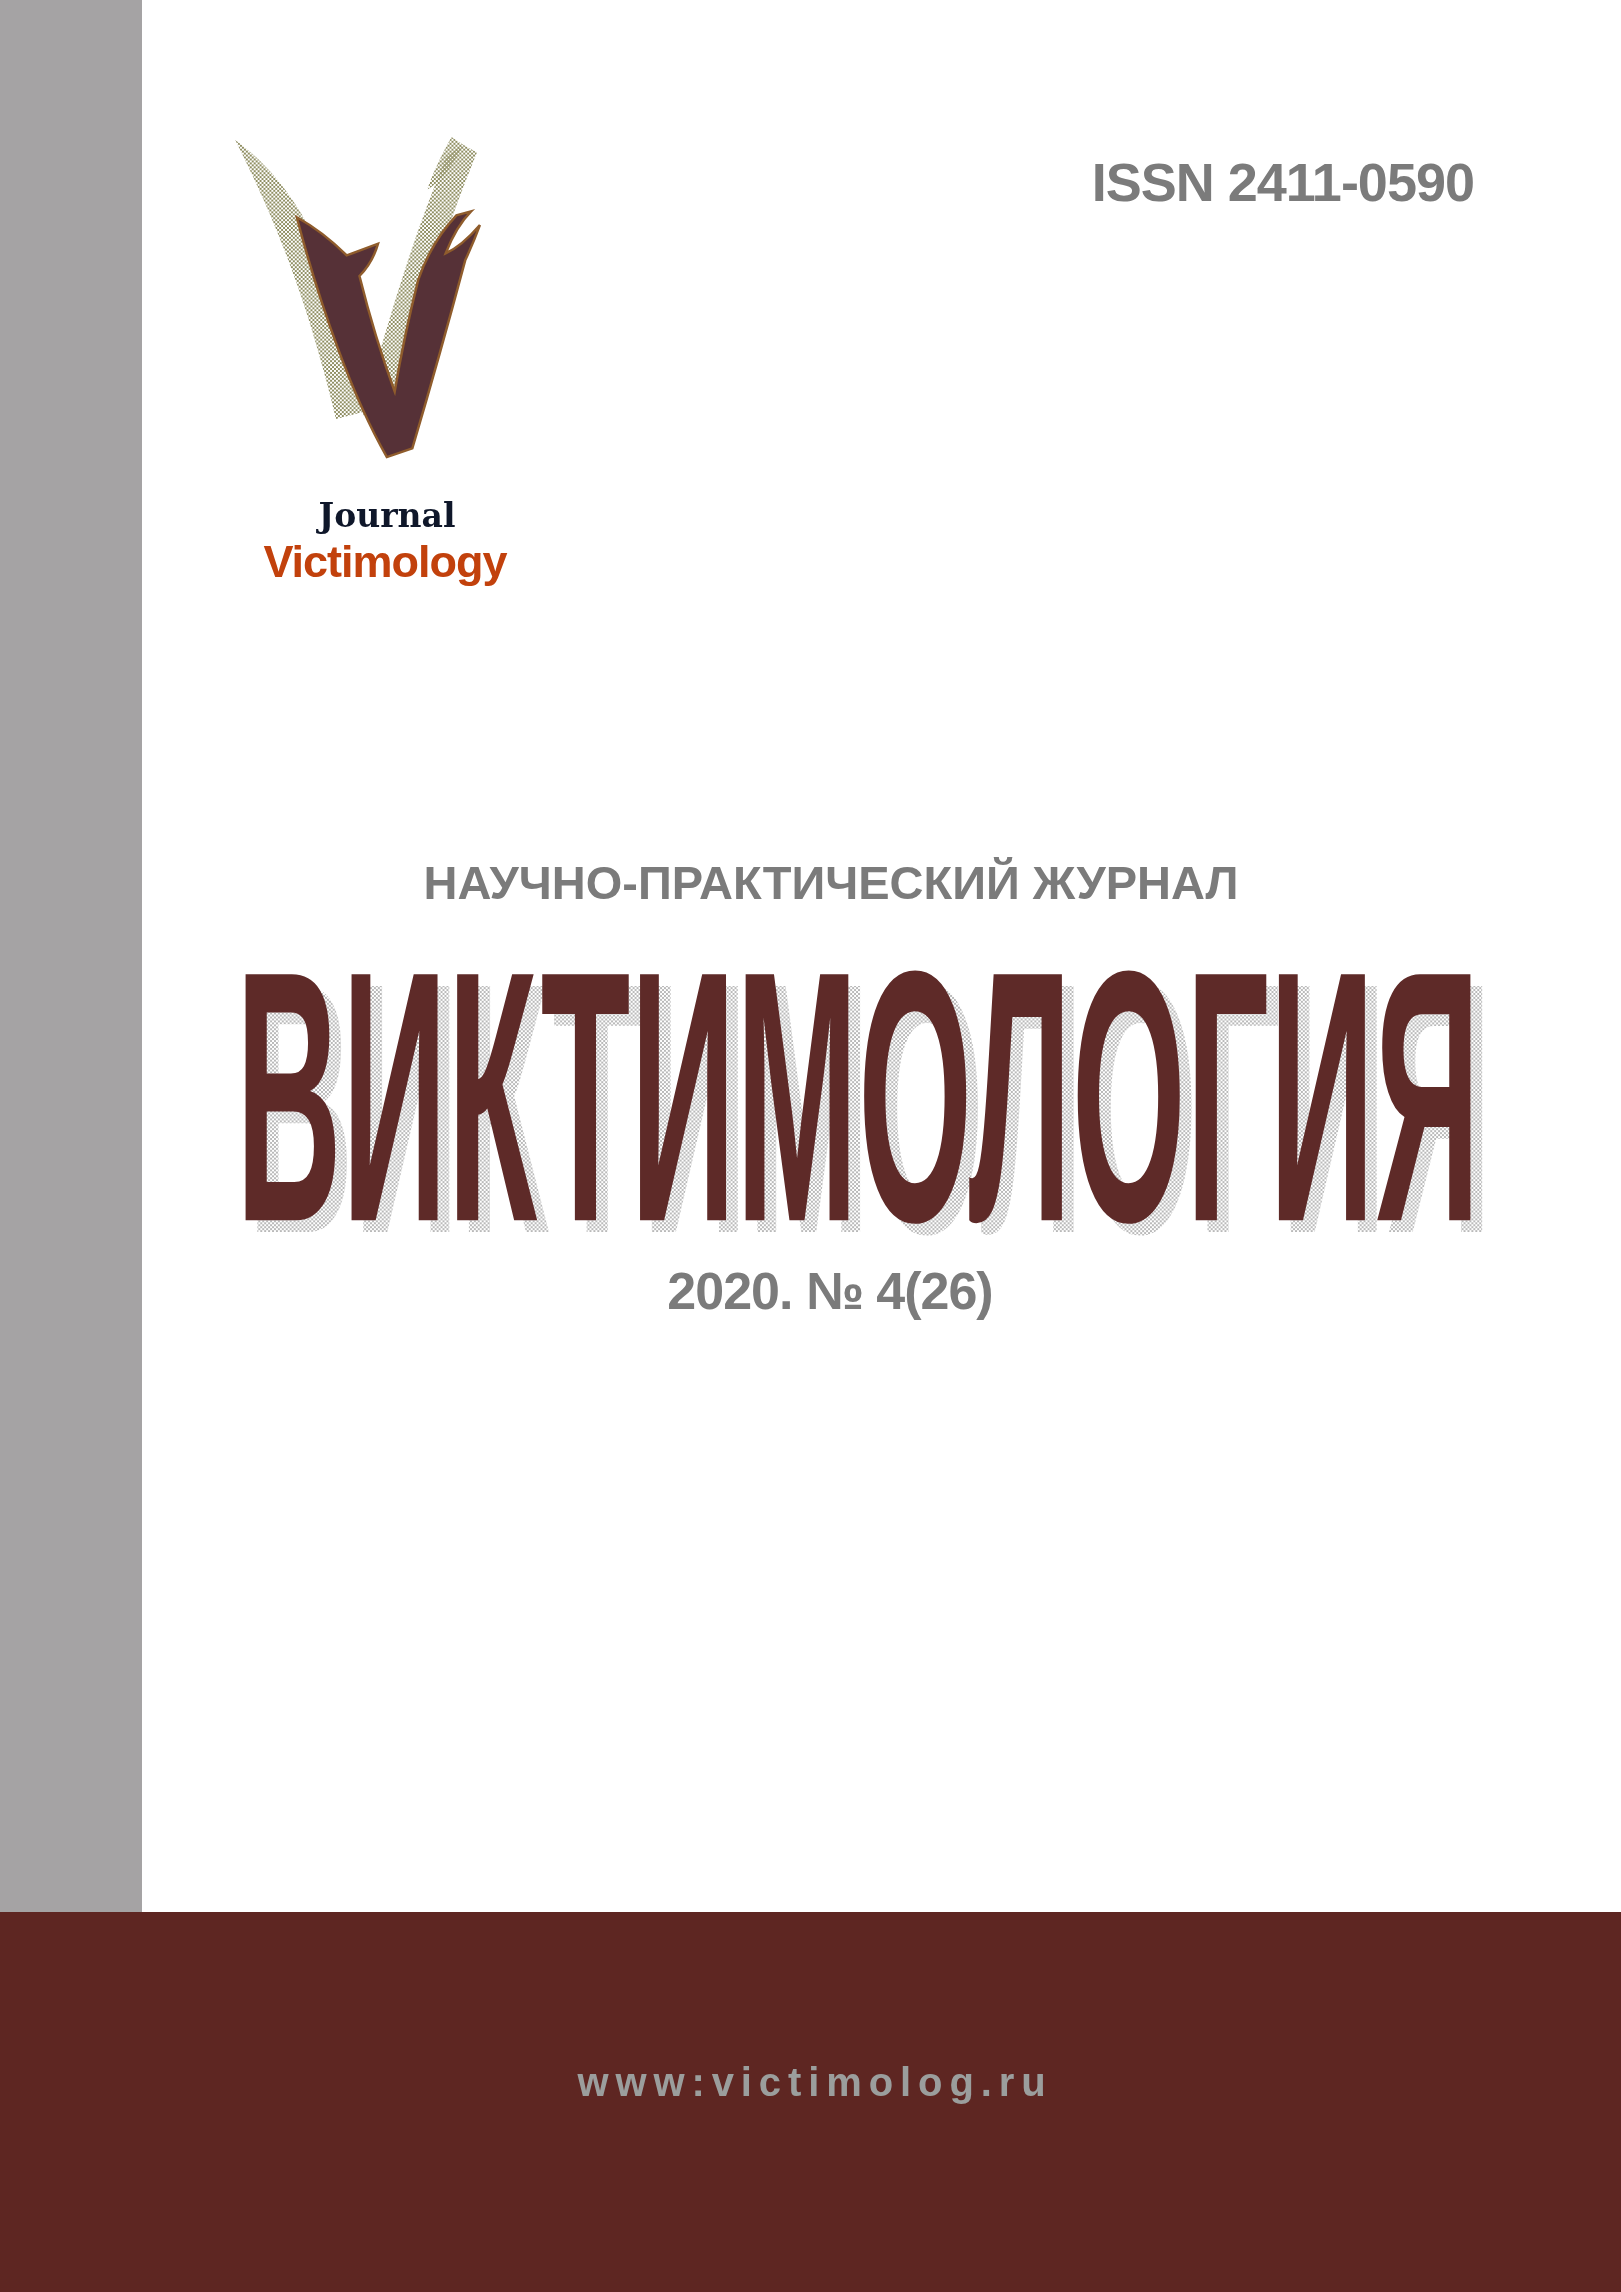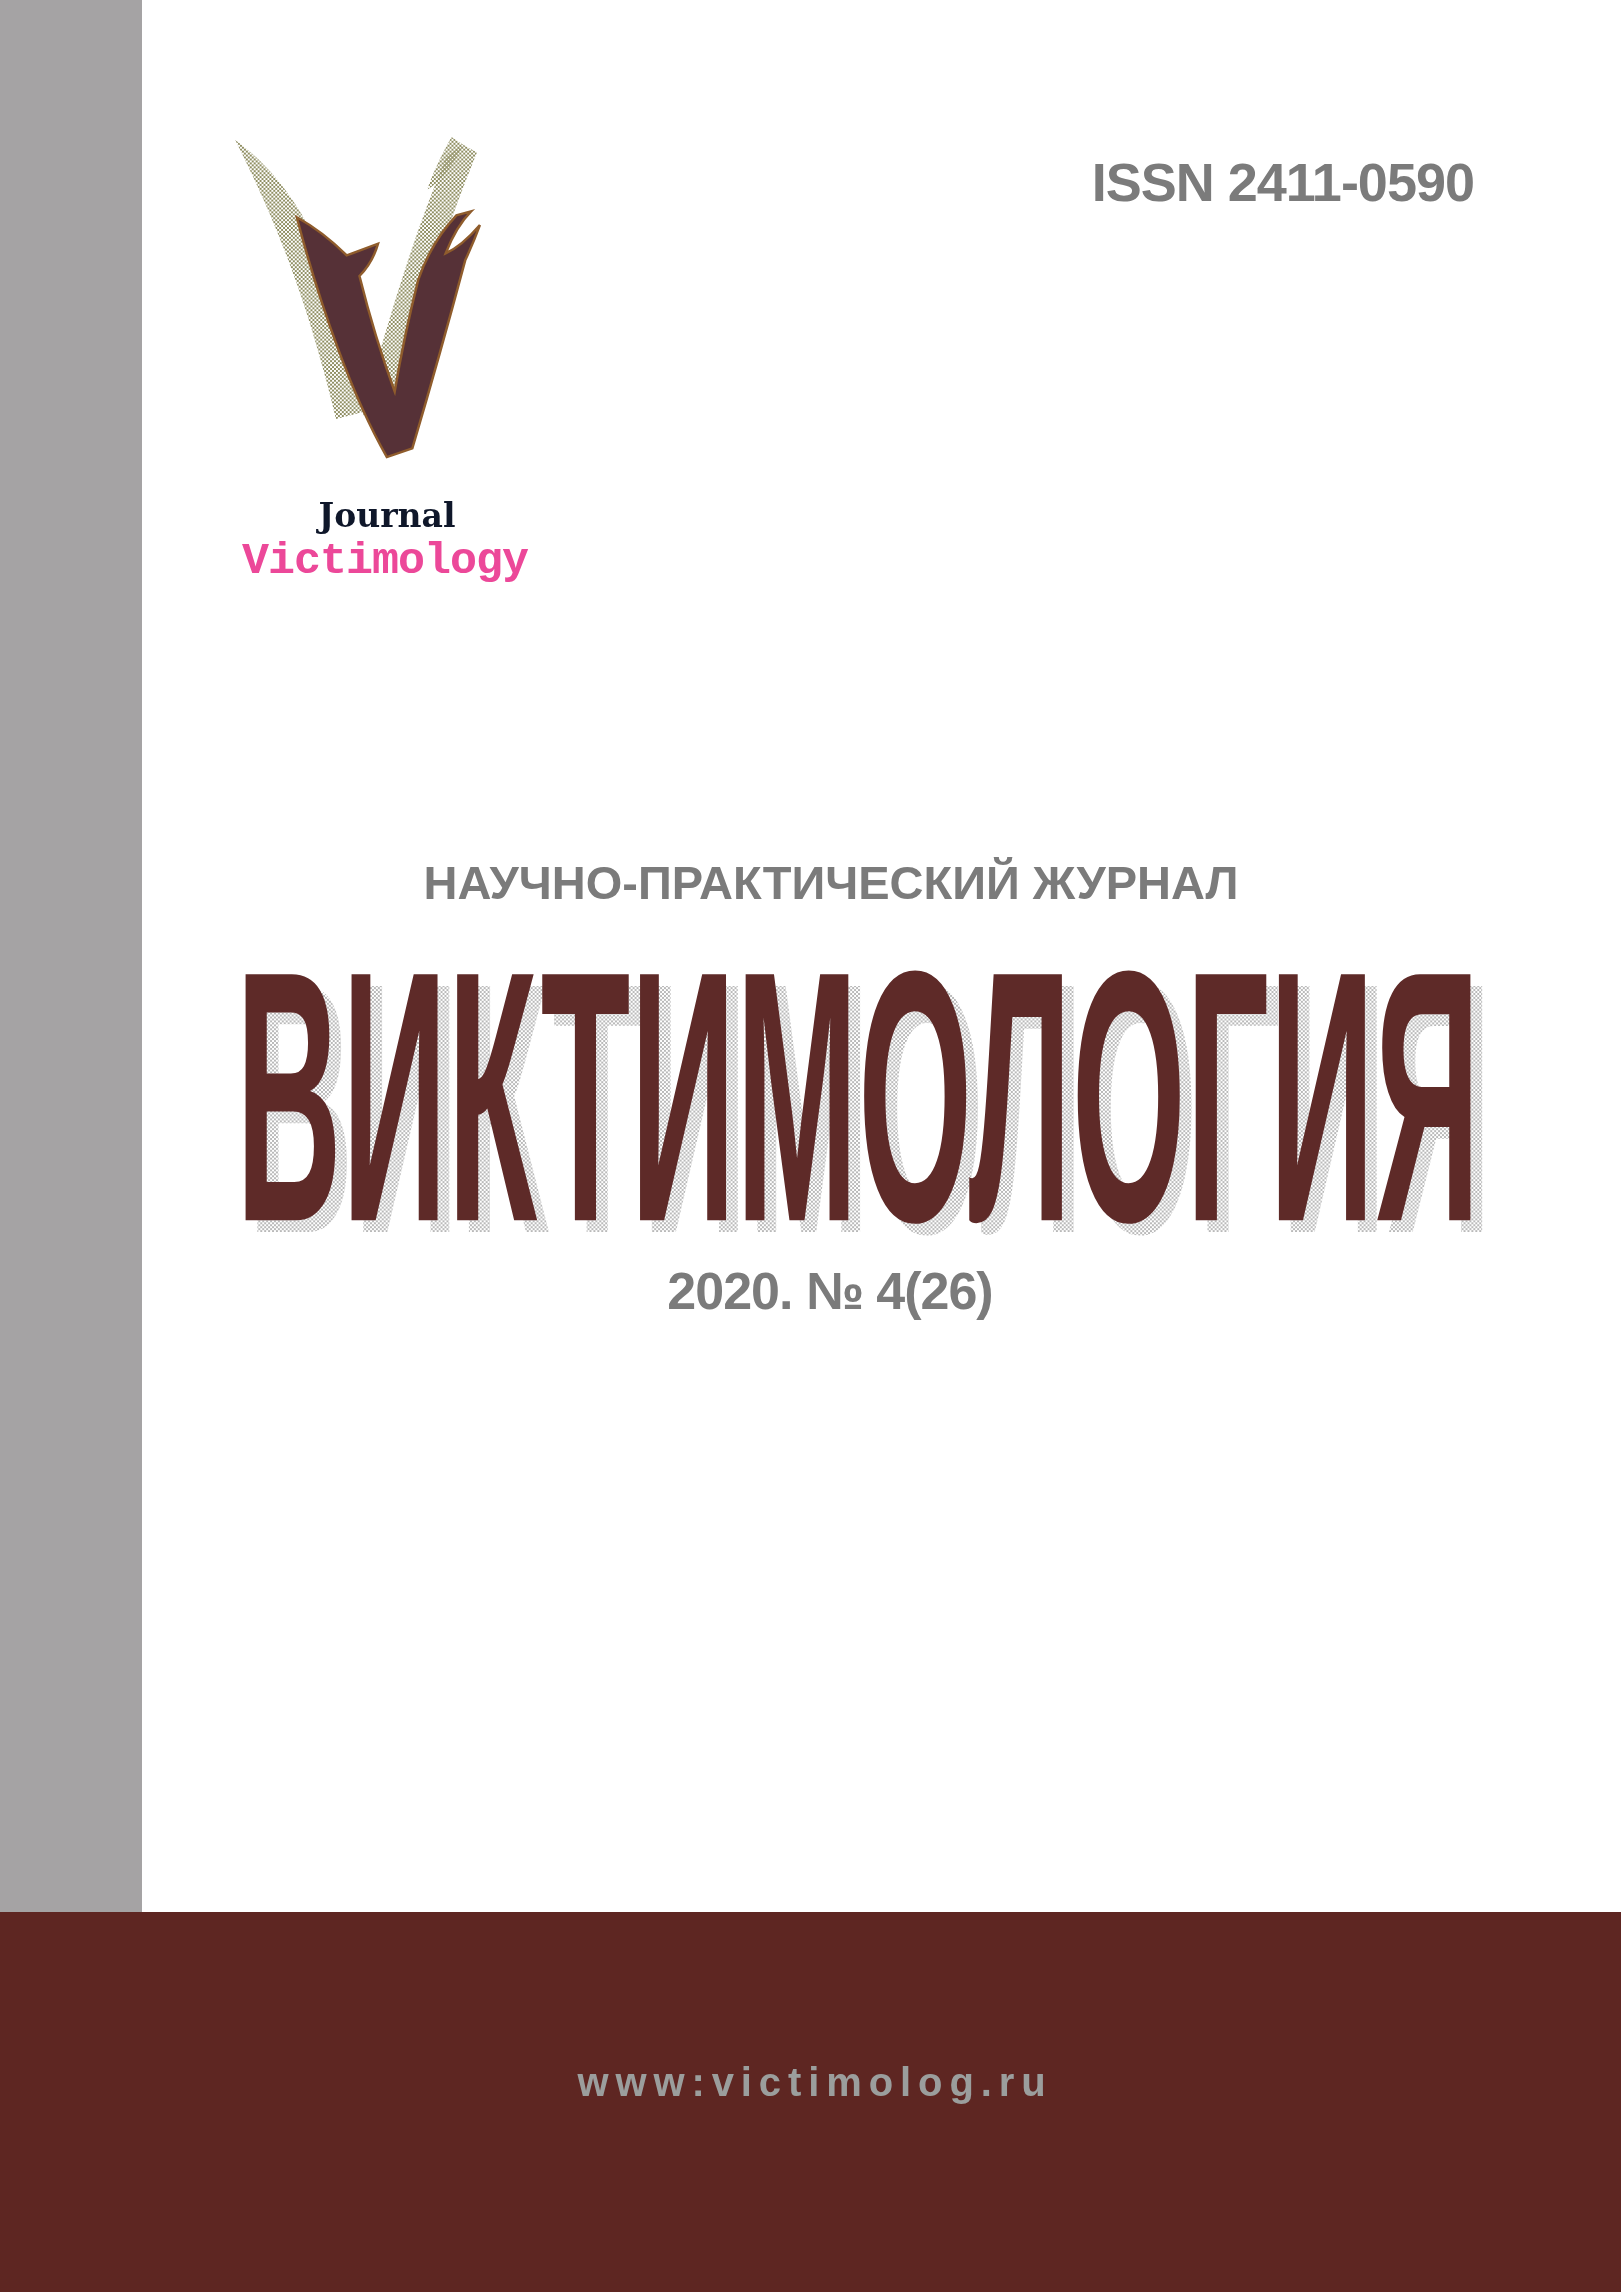--- a/index.html
+++ b/index.html
@@ -24,22 +24,22 @@
     position:absolute;left:230px;top:135px;width:255px;height:328px;
   }
   .logo-journal{
     position:absolute;left:387px;top:498px;transform:translateX(-50%);
     font-family:"DejaVu Serif","Liberation Serif",serif;
     font-weight:700;font-size:33px;line-height:1.1;color:#0f172a;
     white-space:nowrap;
   }
   .logo-victimology{
     position:absolute;left:385px;top:537px;transform:translateX(-50%);
-    font-family:Liberation Mono, monospace;
-    font-weight:700;font-size:45px;line-height:1.1;color:#ec4899;
+    font-family:Liberation Sans, sans-serif;
+    font-weight:700;font-size:45px;line-height:1.1;color:#c2410c;
     white-space:nowrap;letter-spacing:-1px;
   }
   .subtitle{
     position:absolute;left:831px;top:855px;transform:translateX(-50%);
     font-weight:700;font-size:47px;line-height:1.2;color:#7b7b7b;
     white-space:nowrap;
   }
   .title-svg{
     position:absolute;left:858px;top:944px;transform:translateX(-50%);
   }

